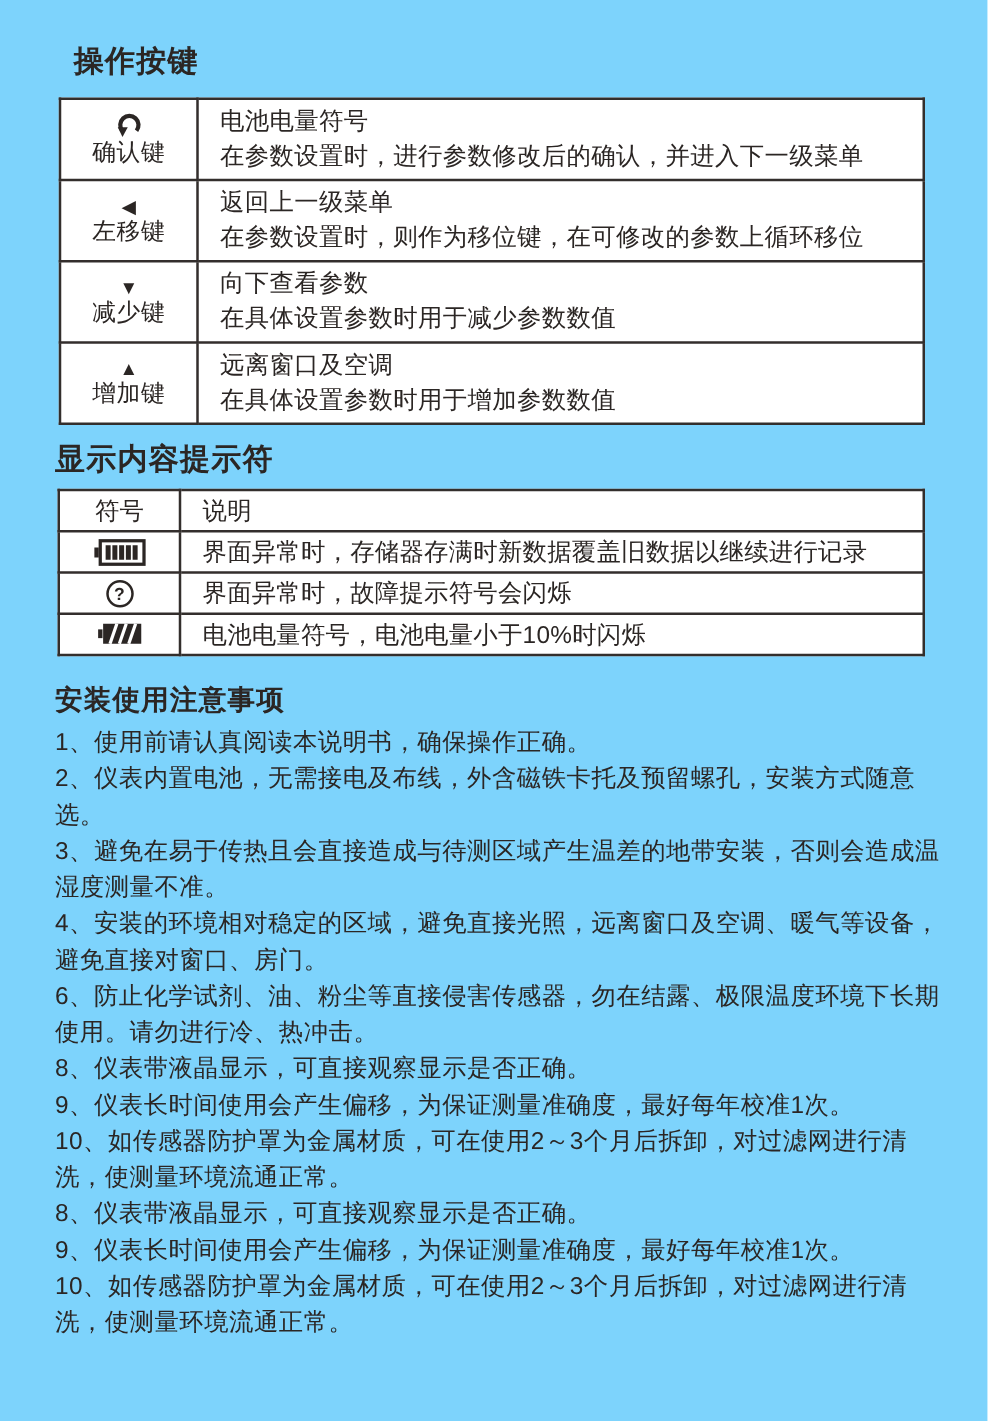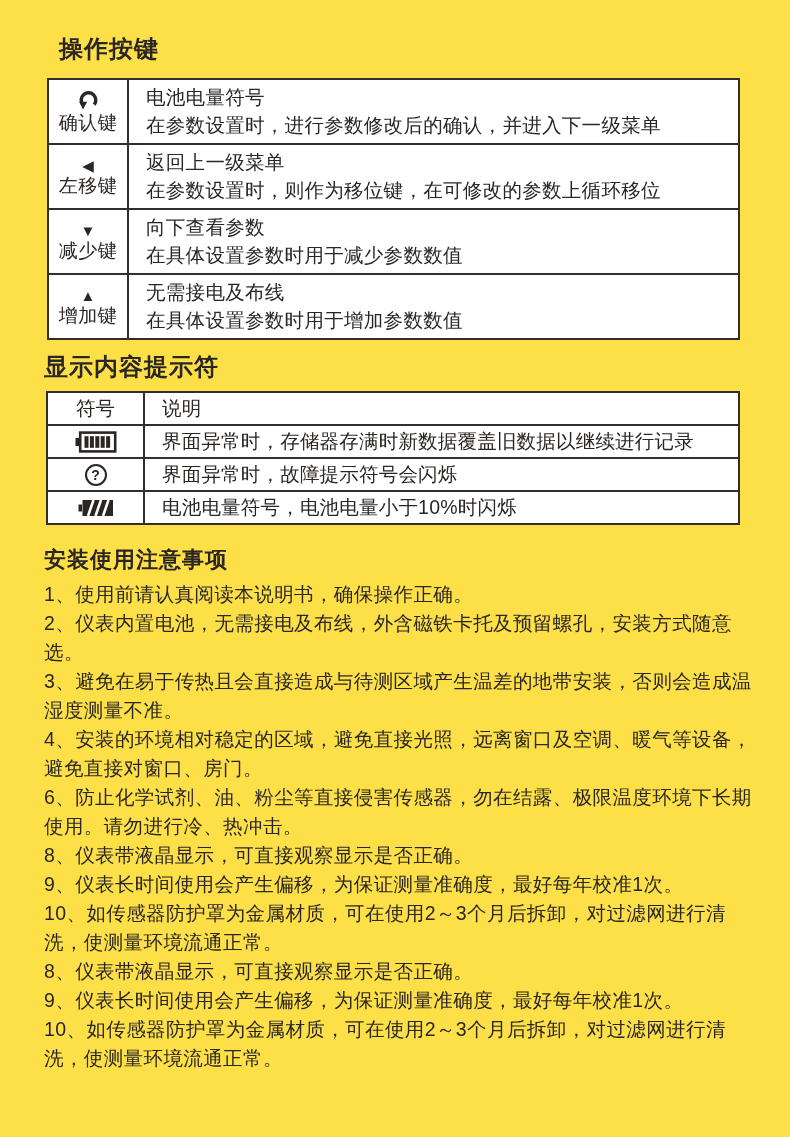--- a/index.html
+++ b/index.html
@@ -4,21 +4,21 @@
 <style>
   * { margin:0; padding:0; box-sizing:border-box; }
   html,body { background:#ffffff; }
   body {
     font-family: "Liberation Sans", "DejaVu Sans", sans-serif;
     color:#2b2624;
   }
   .page {
     position:relative;
     width:790px; height:1137px;
-    background:#fde047;
+    background:#7dd3fc;
     overflow:hidden;
   }
   .sec-title {
     position:absolute;
     font-weight:700;
     font-size:24px;
     letter-spacing:1px;
     color:#2b2624;
     white-space:nowrap;
   }
@@ -31,21 +31,21 @@
     border-collapse:collapse;
     table-layout:fixed;
     background:#fff;
   }
   table.man-table td, table.man-table th {
     border:2px solid #332e2c;
     vertical-align:middle;
     font-weight:500;
   }
   #keys-table { left:47px; top:78px; width:693px; }
-  #keys-table td.sym-cell { width:80px; text-align:center; height:64px; padding:2px 0; }
+  #keys-table td.sym-cell { width:110px; text-align:center; height:64px; padding:2px 0; }
   #keys-table td.desc-cell { padding:4px 6px 4px 17px; }
   .key-glyph { display:block; font-size:15px; line-height:17px; color:#2b2624; }
   .key-label { display:block; font-size:19px; line-height:23px; letter-spacing:0.5px; }
   .desc-line { font-size:19.5px; line-height:27.5px; letter-spacing:0.3px; }
 
   #syms-table { left:46px; top:391px; width:694px; }
   #syms-table td.sym-cell, #syms-table th.sym-cell { width:97px; text-align:center; height:27px; padding:1px 0; }
   #syms-table th { font-weight:500; font-size:19.5px; height:31px; }
   #syms-table th.desc-cell { text-align:left; }
   #syms-table td.desc-cell, #syms-table th.desc-cell { padding:2px 4px 2px 17px; font-size:19.5px; letter-spacing:0.2px; }
@@ -115,21 +115,21 @@
           <div class="desc-line">向下查看参数</div>
           <div class="desc-line">在具体设置参数时用于减少参数数值</div>
         </td>
       </tr>
       <tr>
         <td class="sym-cell">
           <span class="key-glyph">▲</span>
           <span class="key-label">增加键</span>
         </td>
         <td class="desc-cell">
-          <div class="desc-line">无需接电及布线</div>
+          <div class="desc-line">远离窗口及空调</div>
           <div class="desc-line">在具体设置参数时用于增加参数数值</div>
         </td>
       </tr>
     </tbody>
   </table>
 
   <div class="sec-title" id="title-syms">显示内容提示符</div>
 
   <table class="man-table" id="syms-table">
     <tbody>

